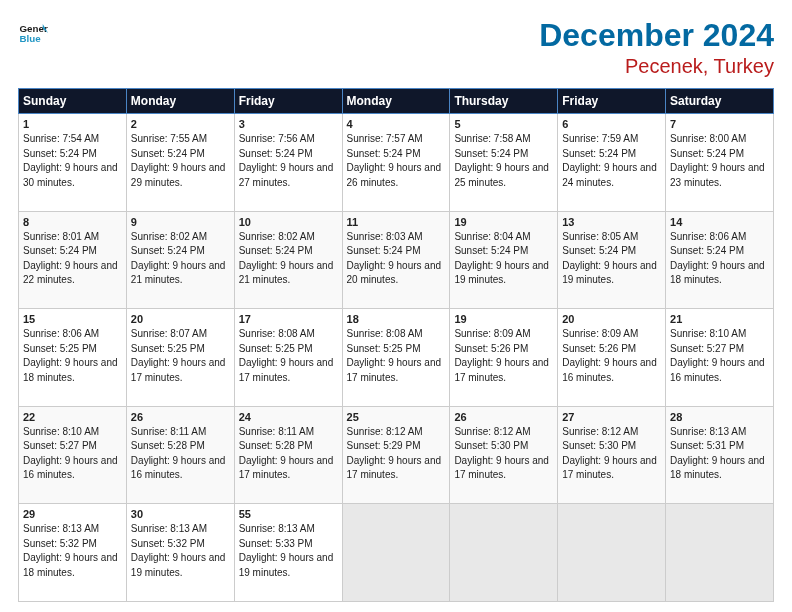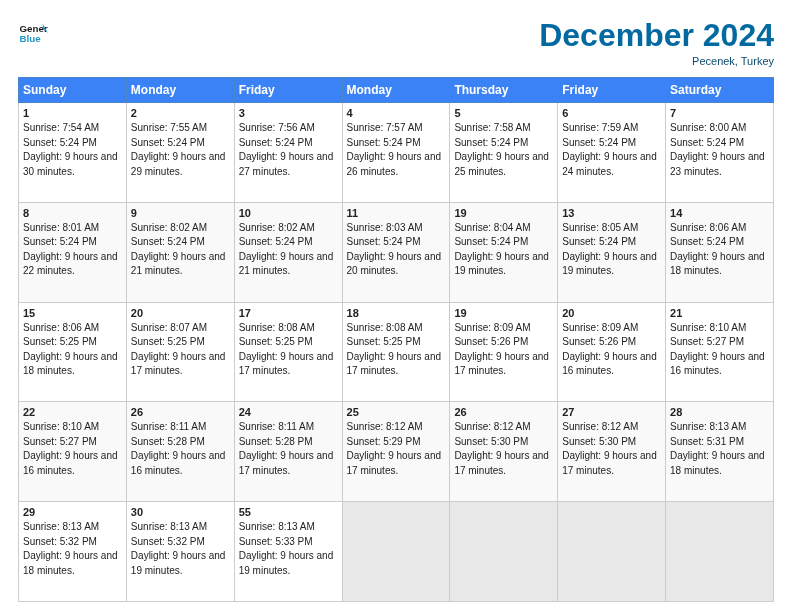--- a/index.html
+++ b/index.html
@@ -35,33 +35,33 @@
     .title-block {
       text-align: right;
     }
     .main-title {
       font-size: 32px;
       font-weight: bold;
       color: #0369a1;
       line-height: 1.1;
     }
     .subtitle {
-      font-size: 11px;
-      color: #0c4a6e;
+      font-size: 20px;
+      color: #b91c1c;
       margin-top: 2px;
     }
     .calendar {
       flex: 1;
       border: 1px solid #ccc;
       border-collapse: collapse;
       width: 100%;
       table-layout: fixed;
     }
     .calendar th {
-      background: #3b82f6;
+      background: #0f172a;
       color: #fff;
       font-size: 12px;
       font-weight: bold;
       padding: 5px 4px;
       border: 1px solid #4a85c5;
       text-align: left;
     }
     .calendar td {
       border: 1px solid #ccc;
       vertical-align: top;

